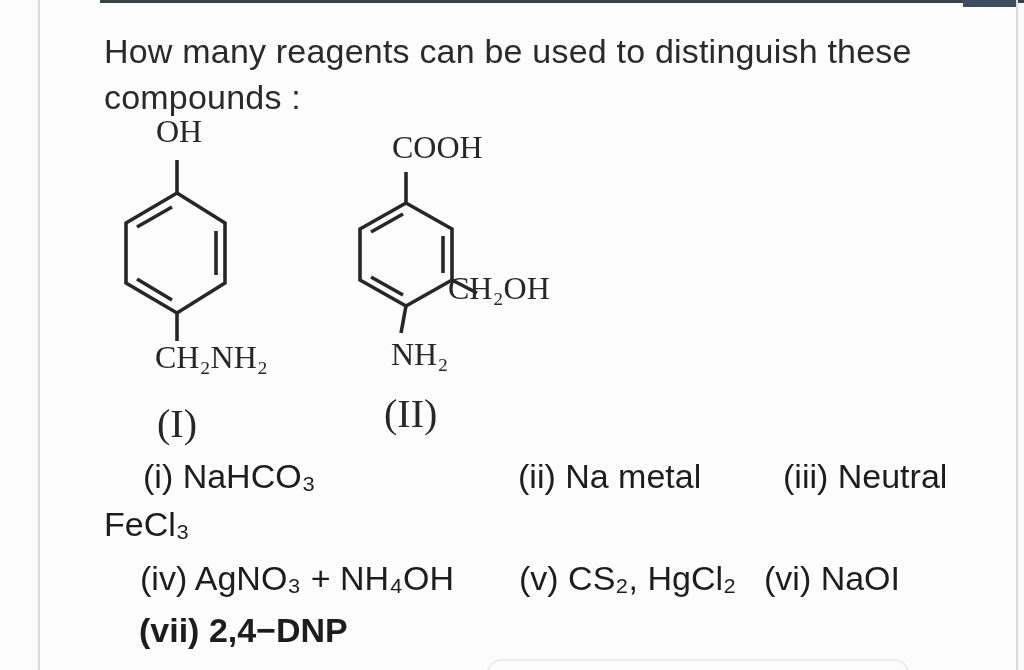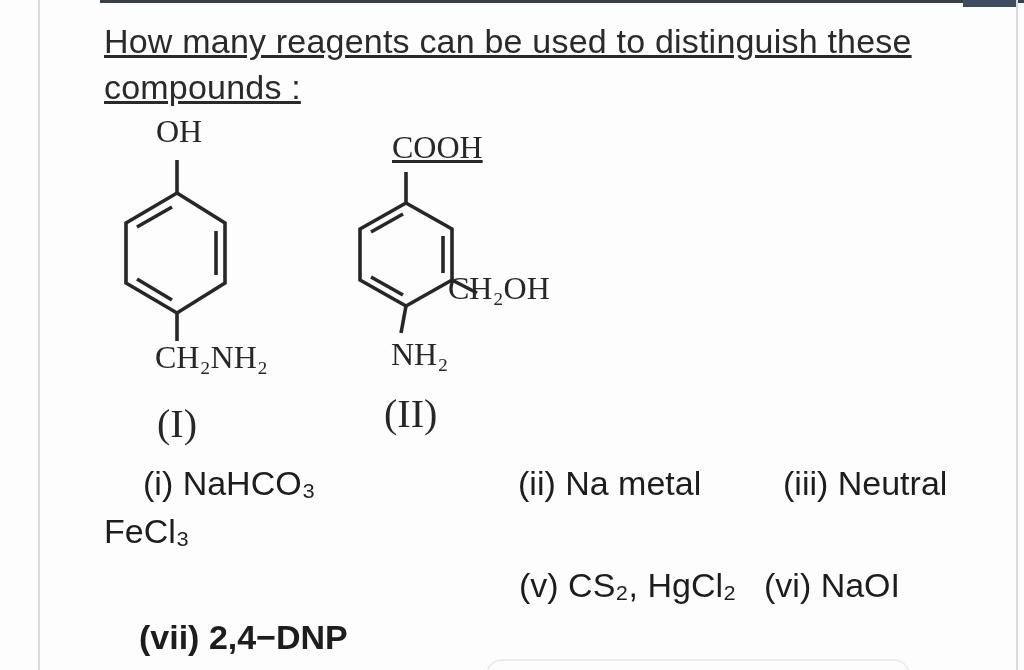--- a/index.html
+++ b/index.html
@@ -11,40 +11,40 @@
   .screen { position: relative; width: 1024px; height: 670px; overflow: hidden; }
 
   
   .top-line   { position: absolute; left: 100px; top: 0; width: 924px; height: 3px; background: #3c4148; }
   .accent-bar { position: absolute; left: 963px; top: 0; width: 55px; height: 7px; background: #3e4d5f; }
   .v-line     { position: absolute; top: 0; width: 2px; height: 670px; background: #dadada; }
   .v-line.left  { left: 38px; }
   .v-line.right { left: 1016px; }
 
   
-  .question { position: absolute; left: 104px; top: 18px; width: 880px;
-              font-size: 34px; line-height: 46px; color: #2a2a2a; letter-spacing: 0.2px; text-decoration: underline; }
+  .question { position: absolute; left: 104px; top: 28px; width: 880px;
+              font-size: 34px; line-height: 46px; color: #2a2a2a; letter-spacing: 0.2px; }
 
   
   svg.bonds { position: absolute; left: 0; top: 0; pointer-events: none; }
   svg.bonds path { stroke: #272727; stroke-width: 3.6; fill: none; }
 
   .atom { position: absolute; font-family: "Liberation Serif", "DejaVu Serif", serif;
           color: #272727; font-size: 32px; line-height: 1; white-space: nowrap; }
   .atom.small { font-size: 40px; }
   .lab-oh     { left: 156px; top: 115px; }
-  .lab-cooh   { left: 392px; top: 131px; text-decoration: underline; }
+  .lab-cooh   { left: 392px; top: 131px; }
   .lab-ch2nh2 { left: 155px; top: 341px; }
   .lab-nh2    { left: 391px; top: 338px; }
   .lab-ch2oh  { left: 448px; top: 272px; }
   .lab-i      { left: 157px; top: 404px; }
   .lab-ii     { left: 384px; top: 394px; }
 
   
-  .rg { position: absolute; font-size: 34px; line-height: 1.2; color: #1d1d1d; white-space: nowrap; margin-top: 7px; }
+  .rg { position: absolute; font-size: 34px; line-height: 1.2; color: #1d1d1d; white-space: nowrap; }
   .r1a { left: 143px; top: 456px; }
   .r1b { left: 518px; top: 456px; }
   .r1c { left: 783px; top: 456px; }
   .r2a { left: 104px; top: 504px; }
   .r3a { left: 140px; top: 558px; }
   .r3b { left: 519px; top: 558px; }
   .r3c { left: 764px; top: 558px; }
   .r4a { left: 139px; top: 610px; font-weight: bold; }
 
   
@@ -91,19 +91,20 @@
   <div class="atom small lab-i">(I)</div>
   <div class="atom lab-cooh">COOH</div>
   <div class="atom lab-ch2oh">CH₂OH</div>
   <div class="atom lab-nh2">NH₂</div>
   <div class="atom small lab-ii">(II)</div>
 
   <span class="rg r1a">(i) NaHCO₃</span>
   <span class="rg r1b">(ii) Na metal</span>
   <span class="rg r1c">(iii) Neutral</span>
   <span class="rg r2a">FeCl₃</span>
+  <span class="rg r3a">(iv) AgNO₃ + NH₄OH</span>
   <span class="rg r3b">(v) CS₂, HgCl₂</span>
   <span class="rg r3c">(vi) NaOI</span>
   <span class="rg r4a">(vii) 2,4−DNP</span>
 
   <div class="bottom-pill"></div>
 
 </div>
 
 </body></html>

